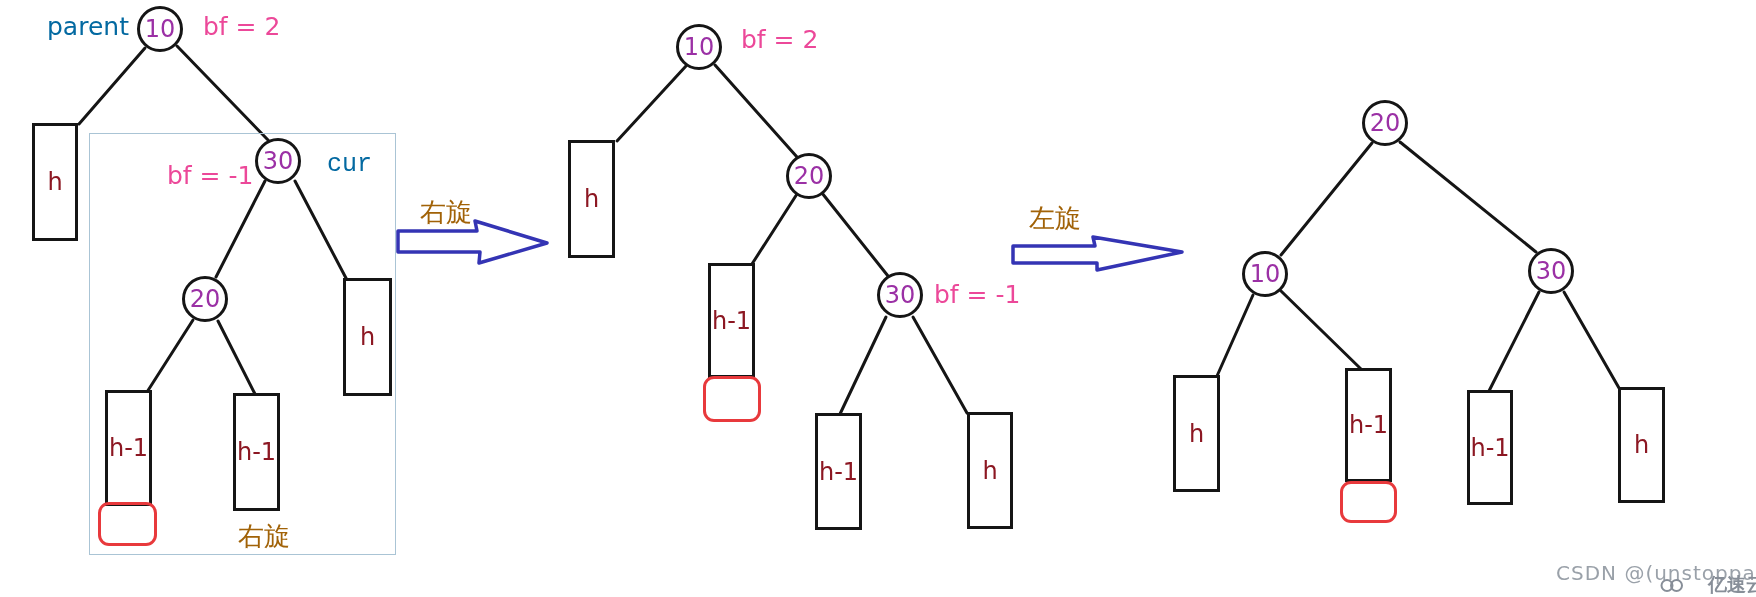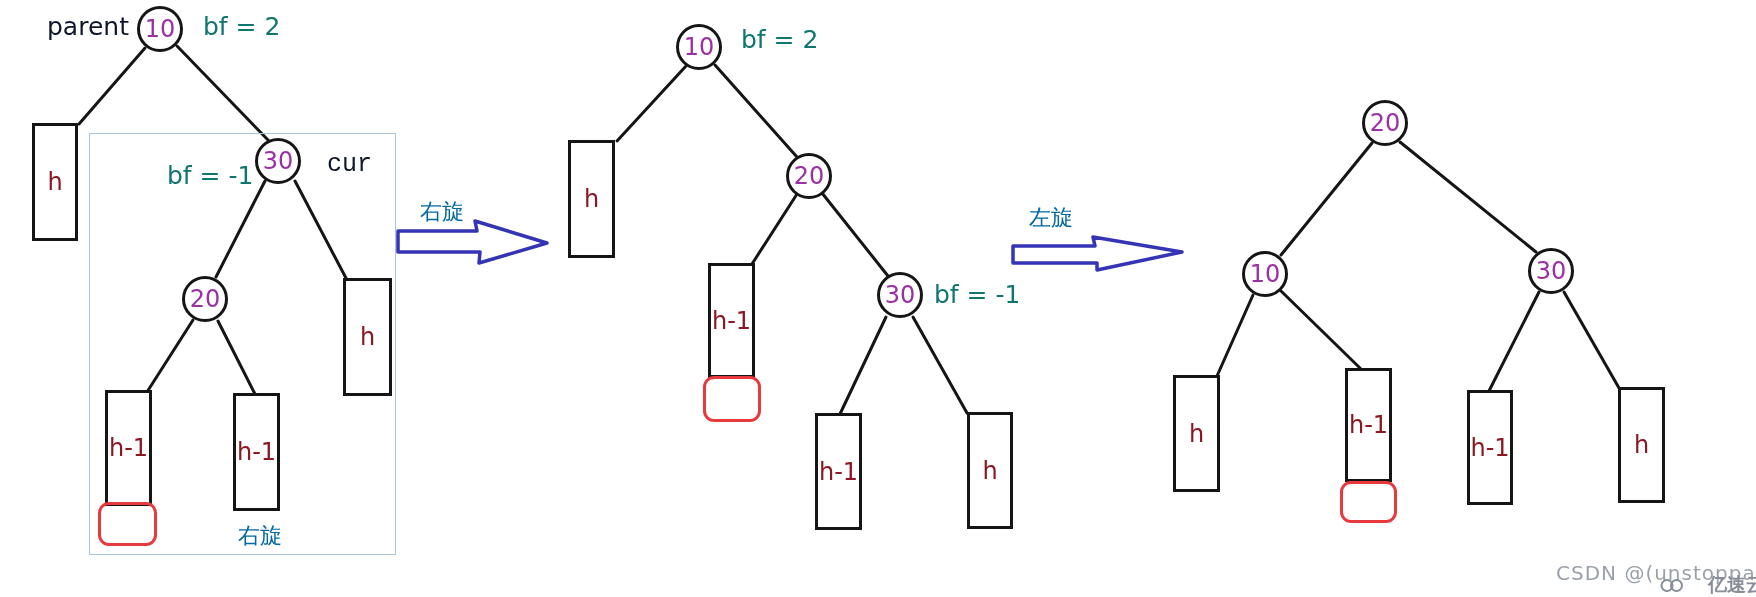--- a/index.html
+++ b/index.html
@@ -13,23 +13,23 @@
     border:3px solid #151515; border-radius:50%; background:#fff;
     display:flex; align-items:center; justify-content:center;
     font-size:24px; color:#9b30a5;
   }
   .sub {
     position:absolute; box-sizing:border-box;
     border:3px solid #151515; background:#fff;
     display:flex; align-items:center; justify-content:center;
     font-size:24px; color:#8c1722;
   }
-  .lbl   { position:absolute; font-size:25px; color:#0f172a; white-space:nowrap; line-height:1.1; }
-  .bf    { position:absolute; font-size:25px; color:#0f766e; white-space:nowrap; line-height:1.1; }
-  .rot   { position:absolute; font-size:22px; color:#0369a1; white-space:nowrap; line-height:1.1; }
+  .lbl   { position:absolute; font-size:25px; color:#0369a1; white-space:nowrap; line-height:1.1; }
+  .bf    { position:absolute; font-size:25px; color:#ec4899; white-space:nowrap; line-height:1.1; }
+  .rot   { position:absolute; font-size:26px; color:#a16207; white-space:nowrap; line-height:1.1;font-family:Liberation Mono, monospace; }
   .redbox {
     position:absolute; box-sizing:border-box;
     border:3px solid #e8393c; border-radius:11px; background:transparent;
   }
   .bluebox { position:absolute; box-sizing:border-box; border:1px solid #aac4d5; }
   .wm {
     position:absolute; font-size:20px; color:#9aa1a9; white-space:nowrap; letter-spacing:1px;
   }
   .wm-logo {
     position:absolute; font-size:19px; font-weight:bold; color:#878e98;

